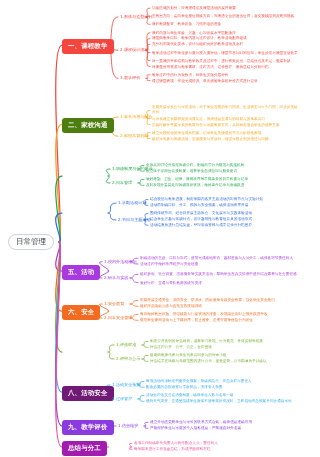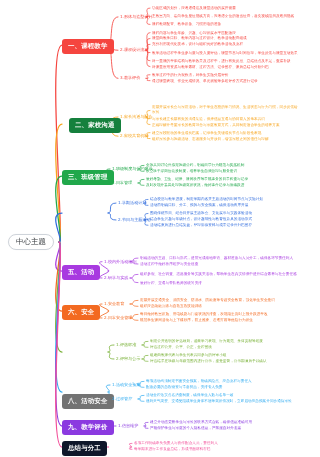--- a/index.html
+++ b/index.html
@@ -133,45 +133,44 @@
       <path d="M 138 399 C 144 399 136 401.3 144 401.3" fill="none" stroke="#2eaaf0" stroke-width="0.7" stroke-linecap="round"></path>
       <path d="M 59 242 C 65 242 46.65 426 62 426" fill="none" stroke="#8b3ae0" stroke-width="1.25" stroke-linecap="round"></path>
       <path d="M 108 426 C 114 426 106 426 116 426" fill="none" stroke="#8b3ae0" stroke-width="0.85" stroke-linecap="round"></path>
       <path d="M 144 426 C 150 426 140 422.40000000000003 148 422.40000000000003" fill="none" stroke="#8b3ae0" stroke-width="0.7" stroke-linecap="round"></path>
       <path d="M 144 426 C 150 426 140 428.3 148 428.3" fill="none" stroke="#8b3ae0" stroke-width="0.7" stroke-linecap="round"></path>
       <path d="M 59 242 C 65 242 46.65 447 62 447" fill="none" stroke="#f2509a" stroke-width="1.25" stroke-linecap="round"></path>
       <path d="M 108 447 C 114 447 92 447 102 447" fill="none" stroke="#f2509a" stroke-width="0.85" stroke-linecap="round"></path>
       <path d="M 130 447 C 136 447 124 443.40000000000003 132 443.40000000000003" fill="none" stroke="#f2509a" stroke-width="0.7" stroke-linecap="round"></path>
       <path d="M 130 447 C 136 447 124 449.3 132 449.3" fill="none" stroke="#f2509a" stroke-width="0.7" stroke-linecap="round"></path>
     </svg>
-<div class="center-node" style="left: 8px; top: 234px;">中心主题</div>
+<div class="center-node" style="left: 8px; top: 234px;">日常管理</div>
     <div class="branch-node" style="left: 62px; background: rgb(245, 69, 63); top: 39px;">一、课程教学</div>
     <div class="sub-node" style="left: 120px; top: 16.9px; color: rgb(245, 69, 63);">1.形体与造型设计</div>
     <div class="leaf wrap" style="left: 152px; top: 8.05px; width: 146px; color: rgb(245, 69, 63);">功能区域的划分，应考虑通道及课堂活动的展开需要</div>
     <div class="leaf wrap" style="left: 152px; top: 16.25px; width: 146px; color: rgb(245, 69, 63);">主教室方向、看向学生座位视线方向，应考虑桌位的适当位置，避免视线阻挡及遮挡视线</div>
     <div class="leaf wrap" style="left: 152px; top: 24.45px; width: 146px; color: rgb(245, 69, 63);">课程教材配置、教学设备、习惯用语的准备</div>
     <div class="sub-node" style="left: 120px; top: 50.25px; color: rgb(245, 69, 63);">2.课程设计流程</div>
     <div class="leaf wrap" style="left: 152px; top: 32.55px; width: 146px; color: rgb(245, 69, 63);">课程内容与学生年龄、兴趣、心理发展水平匹配适应</div>
     <div class="leaf wrap" style="left: 152px; top: 38.45px; width: 146px; color: rgb(245, 69, 63);">课堂由教学目标、教学内容与过程设计、教学活动配置组成</div>
     <div class="leaf wrap" style="left: 152px; top: 44.35px; width: 146px; color: rgb(245, 69, 63);">充分利用现代化技术，设计与组织良好的教学活动及流程</div>
     <div class="leaf wrap" style="left: 152px; top: 52.55px; width: 146px; color: rgb(245, 69, 63);">教学活动过程中学生参与度与投入度评估，课堂节奏与时间管理，学生反馈与课堂互动效果</div>
     <div class="leaf wrap" style="left: 152px; top: 60.75px; width: 146px; color: rgb(245, 69, 63);">对一堂课的整体结构与教学效果及过程中，进行有效反思、总结优点及不足，查漏补缺</div>
     <div class="leaf wrap" style="left: 152px; top: 66.65px; width: 146px; color: rgb(245, 69, 63);">对课堂所用资源与教学素材、过程方法、记录留存、课后总结与分析归档</div>
     <div class="sub-node" style="left: 120px; top: 78.35px; color: rgb(245, 69, 63);">3.教学评价</div>
     <div class="leaf wrap" style="left: 152px; top: 74.75px; width: 146px; color: rgb(245, 69, 63);">教学过程中的行为观察法，对学生实施分层评价</div>
     <div class="leaf wrap" style="left: 152px; top: 80.65px; width: 146px; color: rgb(245, 69, 63);">通过课堂表现、作业完成情况、单元测验等多维评价方式进行记录</div>
-    <div class="branch-node" style="left: 62px; background: #15803d; top: 118px; margin-left: 7px;">二、家校沟通</div>
+    <div class="branch-node" style="left: 62px; background: #4d7c0f; top: 118px;">二、家校沟通</div>
     <div class="sub-node" style="left: 120px; top: 117px; color: rgb(247, 164, 29);">1.家长沟通与配合</div>
     <div class="leaf wrap" style="left: 152px; top: 110.45px; width: 146px; color: rgb(247, 164, 29);">定期开展家长会与家访活动，对于学生在校的学习情况、生活状态与行为习惯，同步反馈给家长</div>
     <div class="leaf wrap" style="left: 152px; top: 118.65px; width: 146px; color: rgb(247, 164, 29);">与家长建立长期有效的沟通渠道，保持信息互通与协同育人的基本共识</div>
     <div class="leaf wrap" style="left: 152px; top: 124.55px; width: 146px; color: rgb(247, 164, 29);">正确理解并尊重家长的教育理念与家庭教育方式，共同制定适合学生的培养方案</div>
     <div class="sub-node" style="left: 120px; top: 136.25px; color: rgb(247, 164, 29);">2.家校共育机制</div>
     <div class="leaf wrap" style="left: 152px; top: 132.65px; width: 146px; color: rgb(247, 164, 29);">建立家校联动的学生成长档案，记录学生关键成长节点与阶段性表现</div>
     <div class="leaf wrap" style="left: 152px; top: 138.55px; width: 146px; color: rgb(247, 164, 29);">组织家长参与班级活动、志愿服务与开放日，增强家校之间的信任与理解</div>
-    <div class="branch-node" style="left: 62px; background: rgb(33, 168, 75); top: 170px;">三、班级管理</div>
     <div class="sub-node" style="left: 112px; top: 169px; color: rgb(33, 168, 75);">1.班级制度与公约建设</div>
     <div class="leaf wrap" style="left: 146px; top: 165.4px; width: 152px; color: rgb(33, 168, 75);">全班共同讨论并拟定班级公约，明确日常行为规范与奖惩机制</div>
     <div class="leaf wrap" style="left: 146px; top: 171.3px; width: 152px; color: rgb(33, 168, 75);">设立班干部岗位轮换制度，培养学生自我管理与服务意识</div>
     <div class="sub-node" style="left: 112px; top: 183px; color: rgb(33, 168, 75);">2.日常管理</div>
     <div class="leaf wrap" style="left: 146px; top: 179.4px; width: 152px; color: rgb(33, 168, 75);">做好考勤、卫生、纪律、课间秩序等常规事务的日常检查与记录</div>
     <div class="leaf wrap" style="left: 146px; top: 185.3px; width: 152px; color: rgb(33, 168, 75);">及时发现并妥善处理班级突发状况，做好事件记录与后续跟进</div>
     <div class="sub-node" style="left: 118px; top: 203.05px; color: rgb(47, 107, 221);">1.学期活动计划</div>
     <div class="leaf wrap" style="left: 150px; top: 199.45px; width: 148px; color: rgb(47, 107, 221);">结合校历与教学进度，制定学期内各类主题活动的时间节点与实施计划</div>
     <div class="leaf wrap" style="left: 150px; top: 205.35px; width: 148px; color: rgb(47, 107, 221);">活动前明确目标、分工、预算与安全预案，确保活动有序开展</div>
     <div class="sub-node" style="left: 118px; top: 220px; color: rgb(47, 107, 221);">2.节日与主题活动</div>
@@ -191,27 +190,27 @@
     <div class="leaf wrap" style="left: 140px; top: 306.3px; width: 158px; color: rgb(243, 106, 33);">组织应急疏散演练与自救互救技能训练</div>
     <div class="sub-node" style="left: 104px; top: 318px; color: rgb(243, 106, 33);">2.日常安全管理</div>
     <div class="leaf wrap" style="left: 140px; top: 314.4px; width: 158px; color: rgb(243, 106, 33);">每日做好教室设施、用电线路与门窗状况的排查，发现隐患及时上报并跟进整改</div>
     <div class="leaf wrap" style="left: 140px; top: 320.3px; width: 158px; color: rgb(243, 106, 33);">规范学生课间活动与上下楼秩序，防止推搡、追逐打闹等危险行为发生</div>
     <div class="sub-node" style="left: 116px; top: 345px; color: rgb(119, 176, 53);">1.评选标准</div>
     <div class="leaf wrap" style="left: 150px; top: 341.4px; width: 148px; color: rgb(119, 176, 53);">制定公开透明的评选细则，涵盖学习表现、行为规范、集体贡献等维度</div>
     <div class="leaf wrap" style="left: 150px; top: 347.3px; width: 148px; color: rgb(119, 176, 53);">评选过程公开、公平、公正，全程留痕</div>
     <div class="sub-node" style="left: 116px; top: 359px; color: rgb(119, 176, 53);">2.评审与公示</div>
     <div class="leaf wrap" style="left: 150px; top: 355.4px; width: 148px; color: rgb(119, 176, 53);">组建由教师代表与学生代表共同参与的评审小组</div>
     <div class="leaf wrap" style="left: 150px; top: 361.3px; width: 148px; color: rgb(119, 176, 53);">评选结果在班级与年级范围内进行公示，接受监督，公示期满后予以确认</div>
-    <div class="branch-node" style="left: 62px; background: #737373; top: 394px;">八、活动安全</div>
+    <div class="branch-node" style="left: 62px; background: #701a75; top: 386px;">八、活动安全</div>
     <div class="sub-node" style="left: 112px; top: 385px; color: rgb(46, 170, 240);">1.活动安全预案</div>
     <div class="leaf wrap" style="left: 146px; top: 381.4px; width: 152px; color: rgb(46, 170, 240);">每项活动均须制定书面安全预案，明确风险点、应急流程与责任人</div>
     <div class="leaf wrap" style="left: 146px; top: 387.3px; width: 152px; color: rgb(46, 170, 240);">配备必要的急救物资与常备药品，安排专人负责</div>
     <div class="sub-node" style="left: 112px; top: 399px; color: rgb(46, 170, 240);">2.过程管控</div>
     <div class="leaf wrap" style="left: 146px; top: 395.4px; width: 152px; color: rgb(46, 170, 240);">活动全程落实点名清查制度，确保学生人数与名单一致</div>
     <div class="leaf wrap" style="left: 146px; top: 401.3px; width: 152px; color: rgb(46, 170, 240);">遇到天气突变、交通受阻或学生身体不适等突发情况时，立即启动应急预案并同步通知家长</div>
     <div class="branch-node" style="left: 62px; background: rgb(139, 58, 224); top: 420px;">九、教学评价</div>
     <div class="sub-node" style="left: 118px; top: 426px; color: rgb(139, 58, 224);">1.信息维护</div>
     <div class="leaf wrap" style="left: 150px; top: 422.4px; width: 148px; color: rgb(139, 58, 224);">建立并动态更新学生与家长的联系方式台账，确保信息准确可用</div>
     <div class="leaf wrap" style="left: 150px; top: 428.3px; width: 148px; color: rgb(139, 58, 224);">严格保护学生与家庭的个人隐私信息，严禁擅自对外泄露</div>
-    <div class="branch-node" style="left: 62px; background: #0f172a; top: 441px;">总结与分工</div>
+    <div class="branch-node" style="left: 62px; background: #a21caf; top: 441px;">总结与分工</div>
     <div class="leaf wrap" style="left: 134px; top: 443.4px; width: 164px; color: rgb(242, 80, 154);">各项工作明确牵头负责人与协作配合人员，责任到人</div>
     <div class="leaf wrap" style="left: 134px; top: 449.3px; width: 164px; color: rgb(242, 80, 154);">每学期末进行工作复盘总结，形成书面材料存档</div>
   </div>
 
 </body></html>

